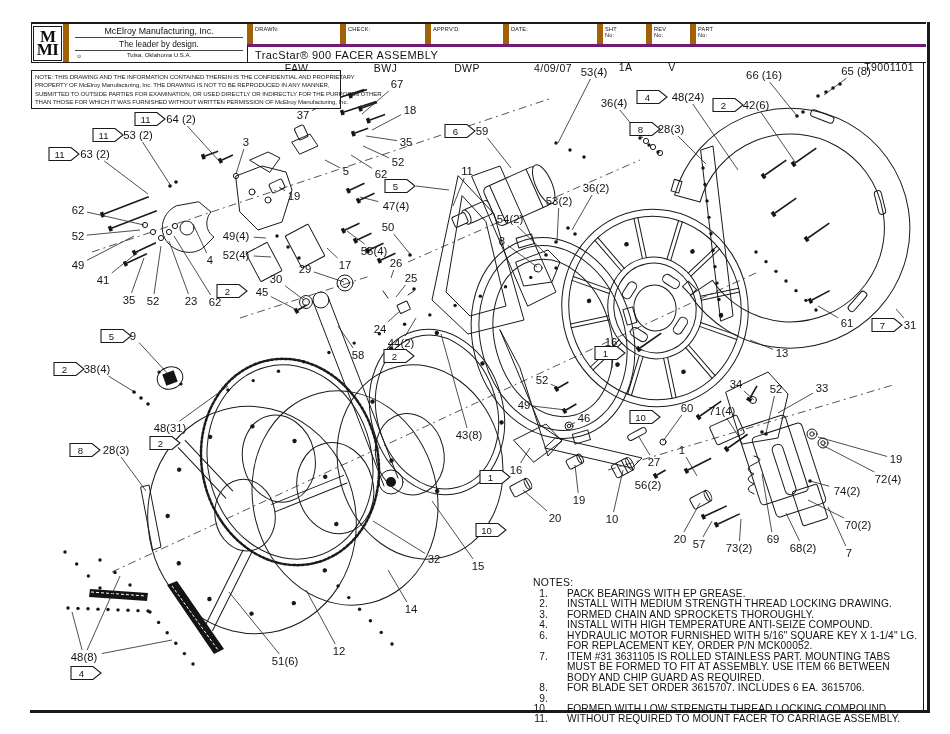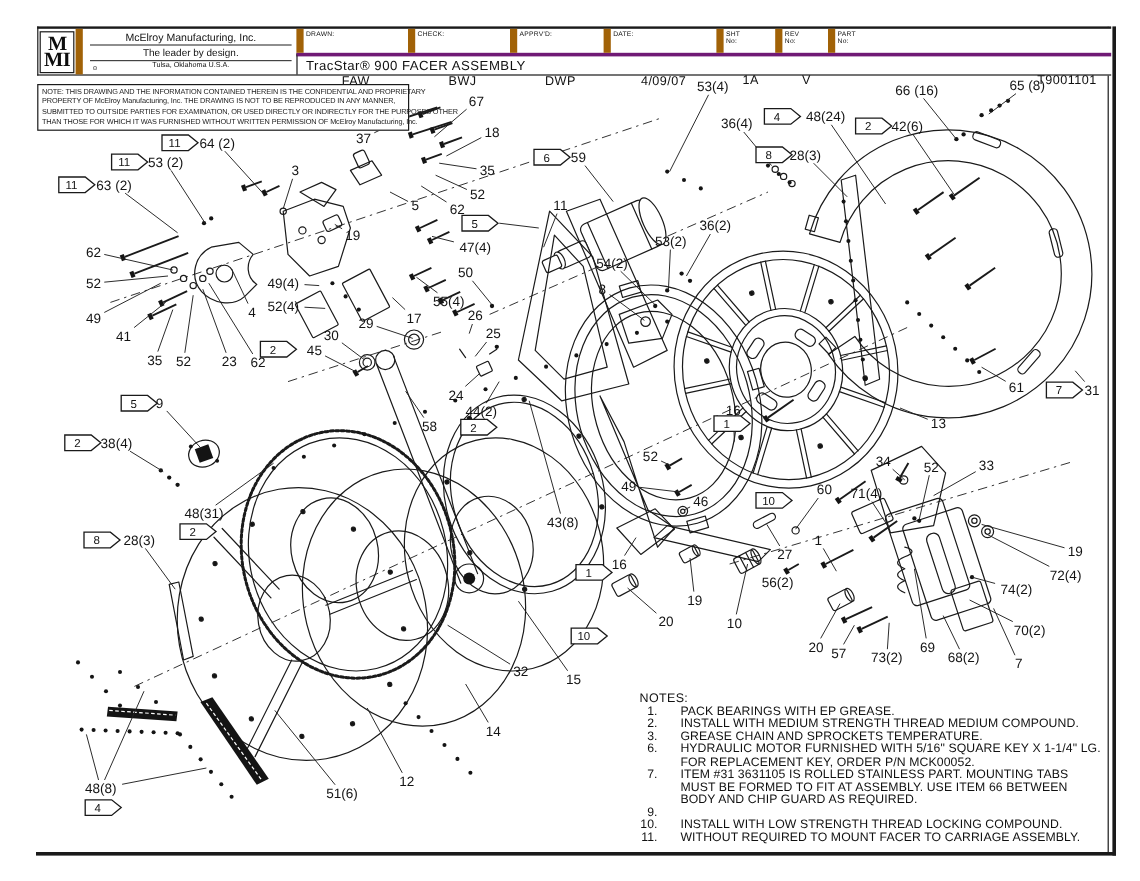--- a/index.html
+++ b/index.html
@@ -798,24 +798,26 @@
   <div class="conf-line">NOTE: THIS DRAWING AND THE INFORMATION CONTAINED THEREIN IS THE CONFIDENTIAL AND PROPRIETARY</div>
   <div class="conf-line">PROPERTY OF McElroy Manufacturing, Inc. THE DRAWING IS NOT TO BE REPRODUCED IN ANY MANNER,</div>
   <div class="conf-line">SUBMITTED TO OUTSIDE PARTIES FOR EXAMINATION, OR USED DIRECTLY OR INDIRECTLY FOR THE PURPOSES OTHER</div>
   <div class="conf-line">THAN THOSE FOR WHICH IT WAS FURNISHED WITHOUT WRITTEN PERMISSION OF McElroy Manufacturing, Inc.</div>
 </div>
 
 <div class="abs" id="notes">
   <div id="notes-heading">NOTES:</div>
   <div id="notes-list">
       <div class="note-row"><span class="note-num">1.</span><span class="note-text">PACK BEARINGS WITH EP GREASE.</span></div>
-      <div class="note-row"><span class="note-num">2.</span><span class="note-text">INSTALL WITH MEDIUM STRENGTH THREAD MEDIUM COMPOUND.</span></div>
-      <div class="note-row"><span class="note-num">3.</span><span class="note-text">GREASE CHAIN AND SPROCKETS TEMPERATURE.</span></div>
+      <div class="note-row"><span class="note-num">2.</span><span class="note-text">INSTALL WITH MEDIUM STRENGTH THREAD LOCKING DRAWING.</span></div>
+      <div class="note-row"><span class="note-num">3.</span><span class="note-text">FORMED CHAIN AND SPROCKETS THOROUGHLY.</span></div>
+      <div class="note-row"><span class="note-num">4.</span><span class="note-text">INSTALL WITH HIGH TEMPERATURE ANTI-SEIZE COMPOUND.</span></div>
       <div class="note-row"><span class="note-num">6.</span><span class="note-text">HYDRAULIC MOTOR FURNISHED WITH 5/16" SQUARE KEY X 1-1/4" LG.
 FOR REPLACEMENT KEY, ORDER P/N MCK00052.</span></div>
       <div class="note-row"><span class="note-num">7.</span><span class="note-text">ITEM #31 3631105 IS ROLLED STAINLESS PART. MOUNTING TABS
 MUST BE FORMED TO FIT AT ASSEMBLY.  USE ITEM 66 BETWEEN
 BODY AND CHIP GUARD AS REQUIRED.</span></div>
+      <div class="note-row"><span class="note-num">8.</span><span class="note-text">FOR BLADE SET ORDER 3615707. INCLUDES 6 EA. 3615706.</span></div>
       <div class="note-row"><span class="note-num">9.</span><span class="note-text"></span></div>
-      <div class="note-row"><span class="note-num">10.</span><span class="note-text">INSTALL WITH LOW STRENGTH THREAD LOCKING COMPOUND.</span></div>
+      <div class="note-row"><span class="note-num">10.</span><span class="note-text">FORMED WITH LOW STRENGTH THREAD LOCKING COMPOUND.</span></div>
       <div class="note-row"><span class="note-num">11.</span><span class="note-text">WITHOUT REQUIRED TO MOUNT FACER TO CARRIAGE ASSEMBLY.</span></div>
     </div>
 </div>
 
 </body></html>

